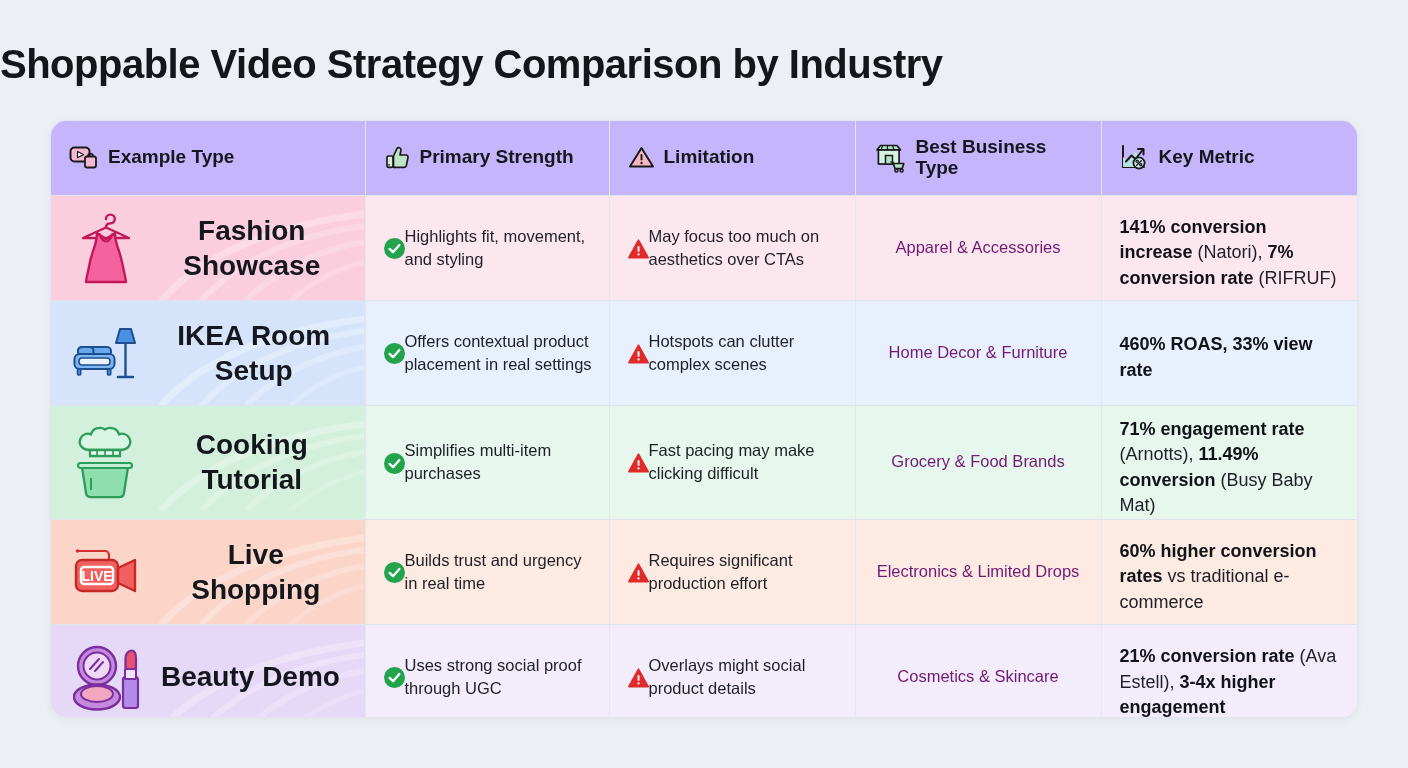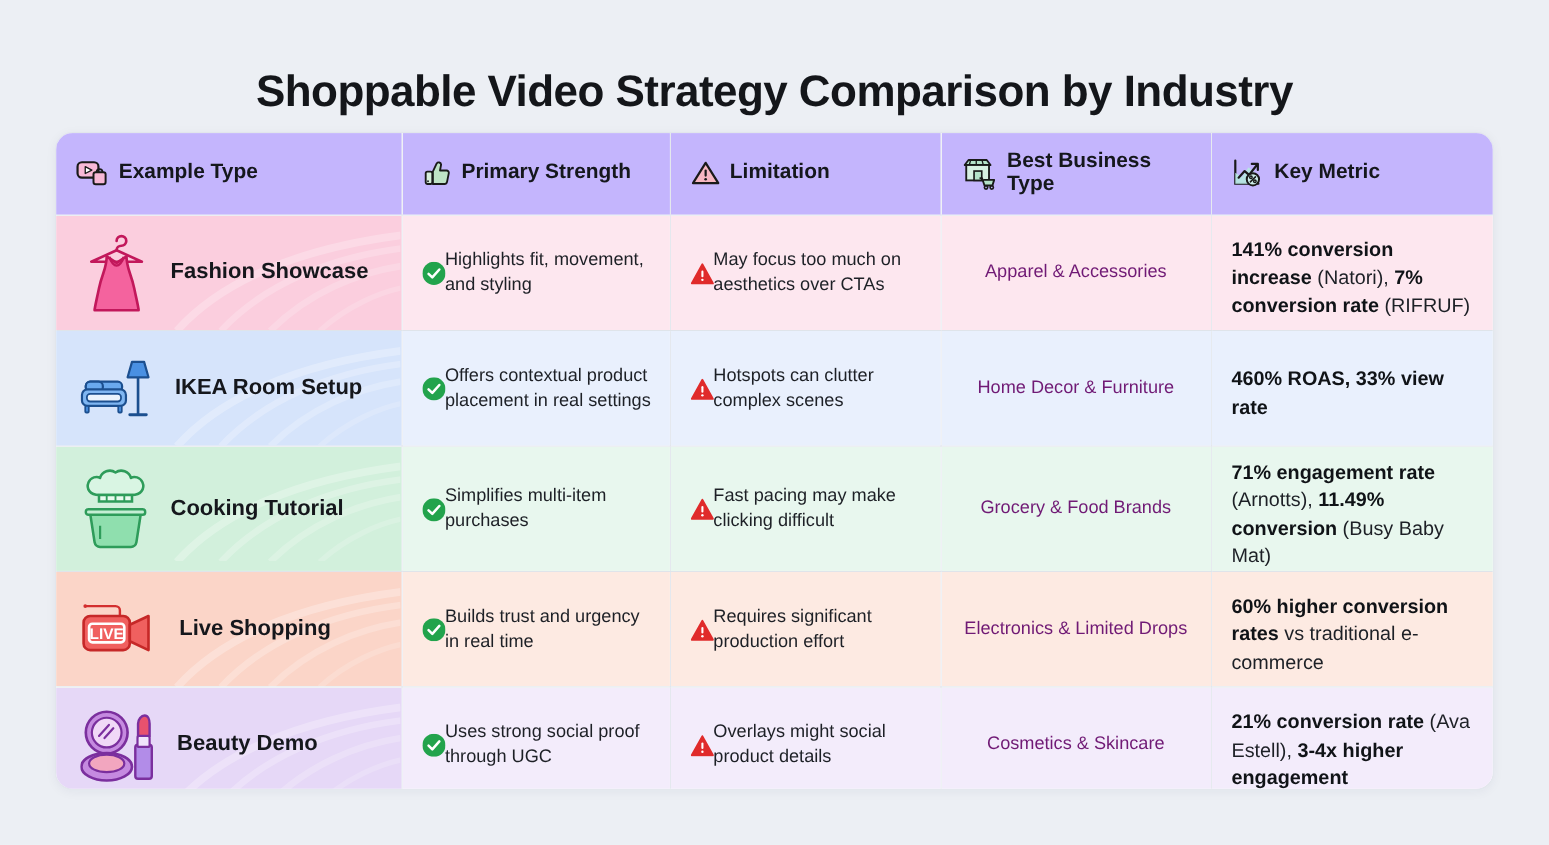--- a/index.html
+++ b/index.html
@@ -5,26 +5,26 @@
   * { box-sizing: border-box; margin: 0; padding: 0; }
   html, body {
     width: 1408px; height: 768px;
     font-family: "Liberation Sans", sans-serif;
     background: linear-gradient(135deg, #eef1f5 0%, #eaeef3 40%, #e9edf2 100%);
     overflow: hidden;
   }
   .page { position: relative; width: 1408px; height: 768px; }
 
   .title {
-    text-align: center;
+    text-align: left;
     font-size: 40px;
     font-weight: 800;
     letter-spacing: -0.5px;
     color: #14161a;
-    padding-top: 61px;
+    padding-top: 42px;
     line-height: 1.1;
   }
 
   .table-wrap {
     position: absolute;
     left: 50px; top: 120px;
     width: 1308px; height: 598px;
     background: #ffffff;
     border-radius: 16px;
     border: 1px solid #e2e6ec;
@@ -85,21 +85,21 @@
     pointer-events: none; opacity: .55;
   }
 
   td { height: 105px; }
 
   .type-cell-inner {
     display: flex; align-items: center; gap: 16px;
     padding: 0 16px 0 22px; position: relative; z-index: 2;
   }
   .type-label {
-    font-size: 20px; font-weight: 800; color: #15171c; line-height: 1.25;
+    font-size: 28px; font-weight: 800; color: #15171c; line-height: 1.25; text-align: center;
   }
 
   .bullet {
     display: flex; align-items: center; 
     padding: 0 14px 0 18px;
     font-size: 16.5px; color: #1d2026; line-height: 1.38;
   }
   .bullet .ico { flex: 0 0 auto; margin-top: 2px; }
   .bullet .btxt { padding-top: 0; }
 

